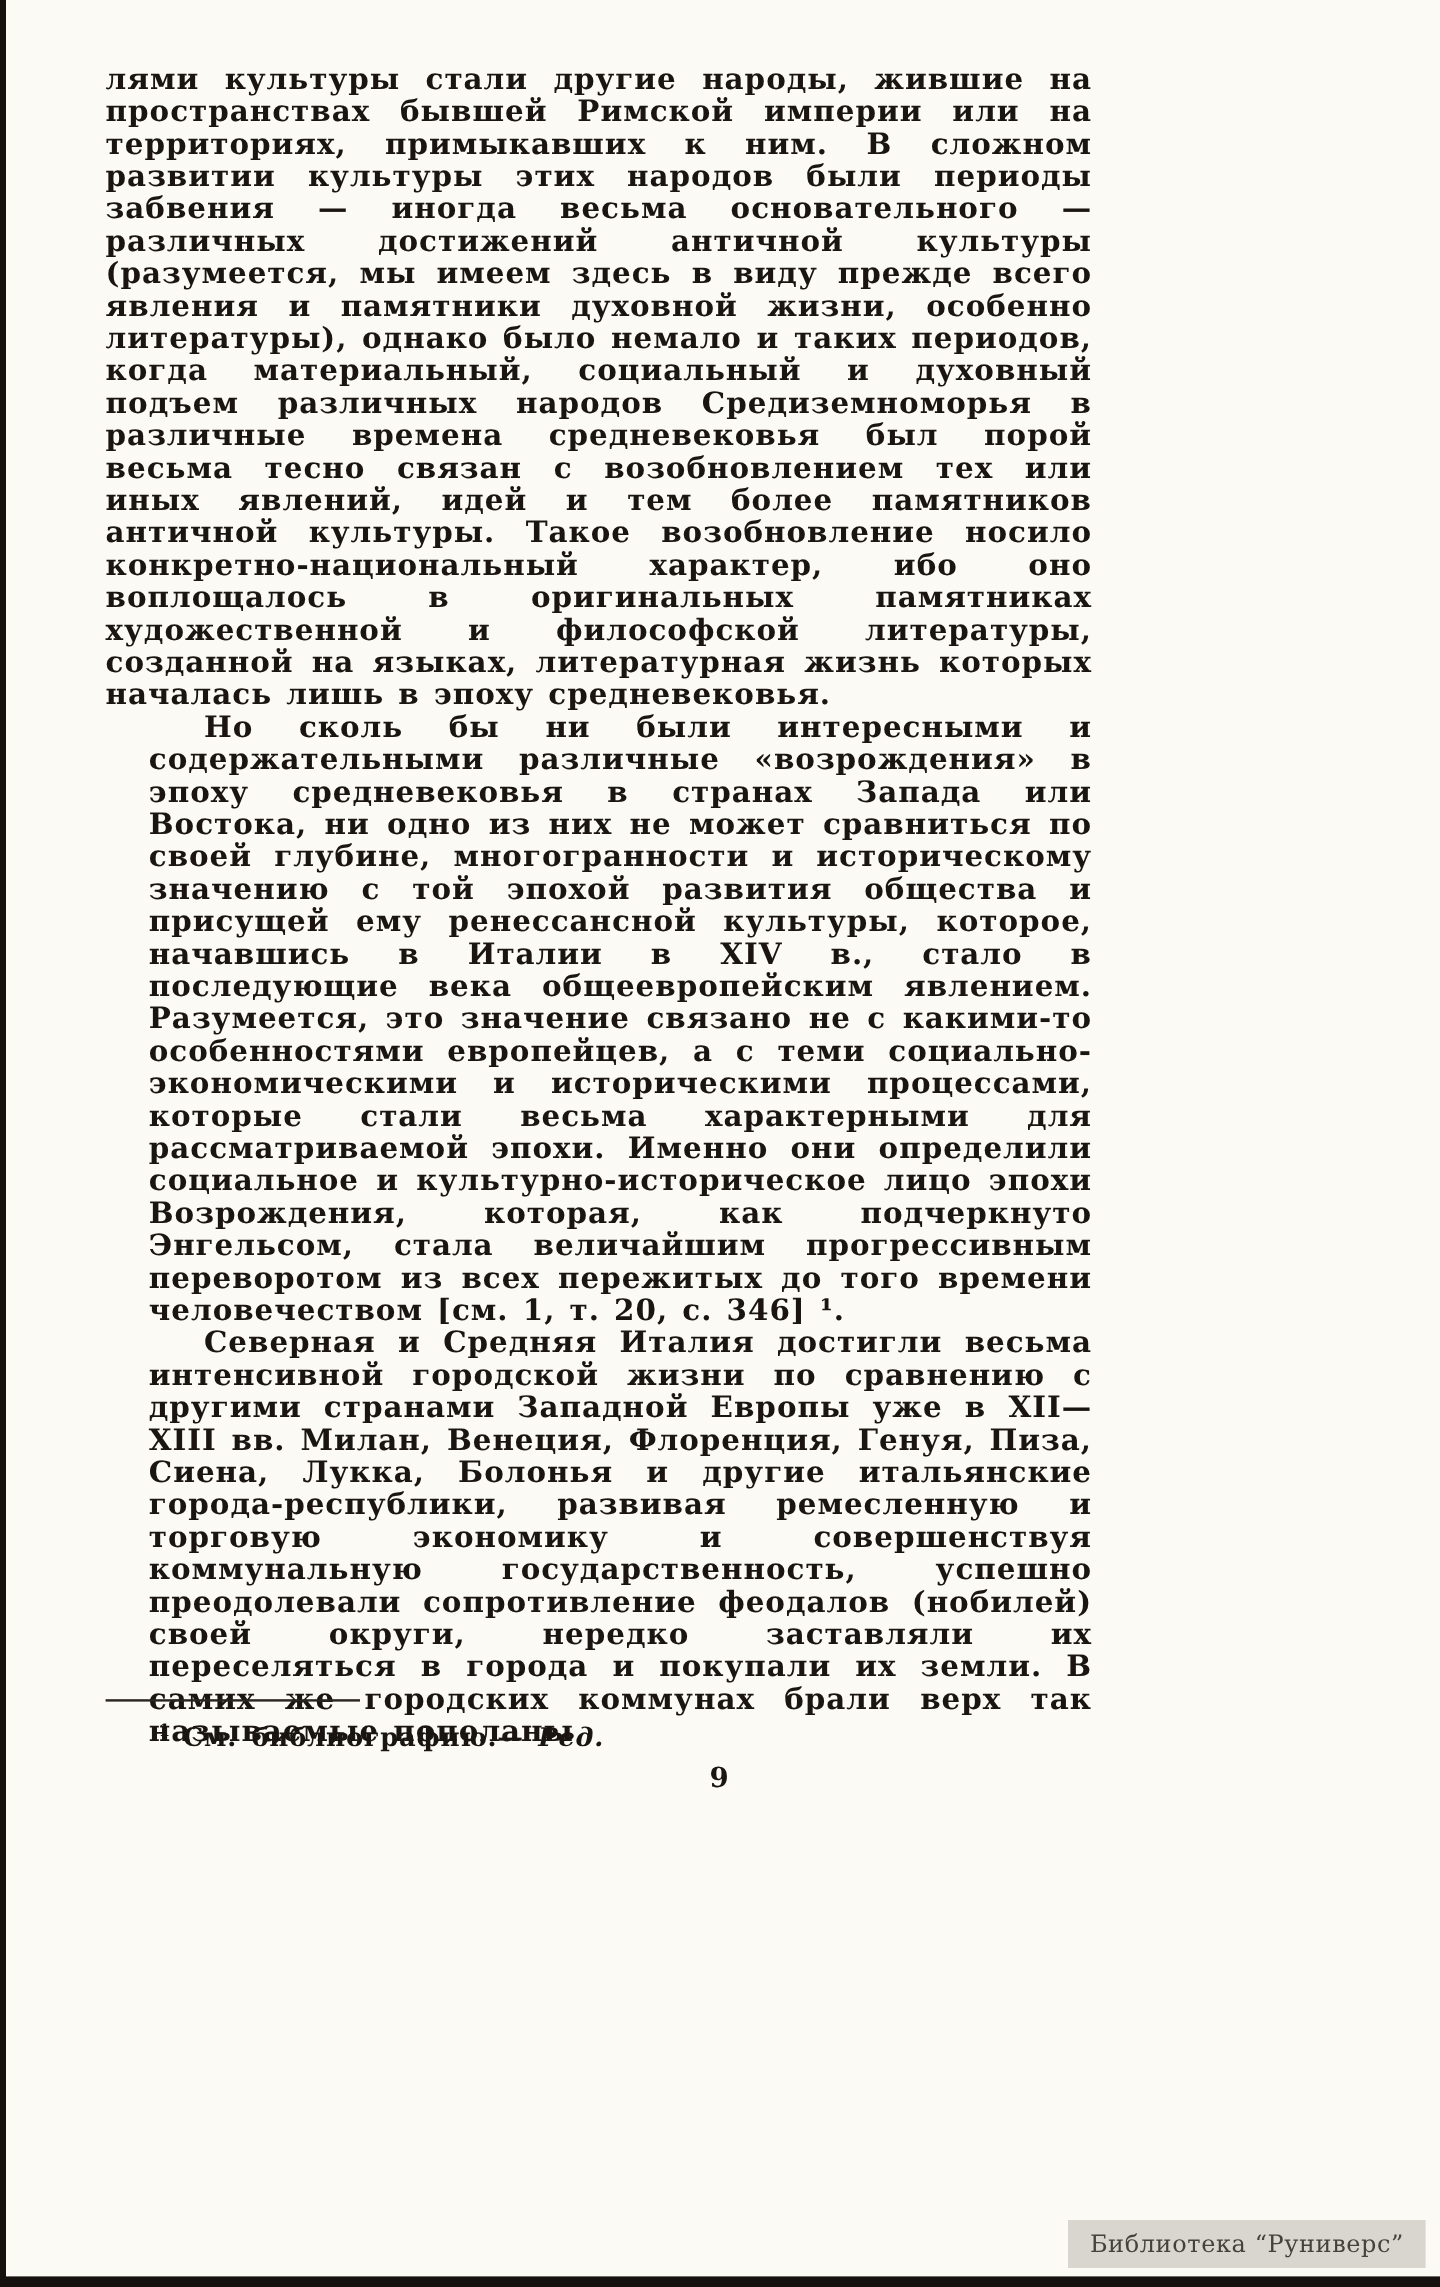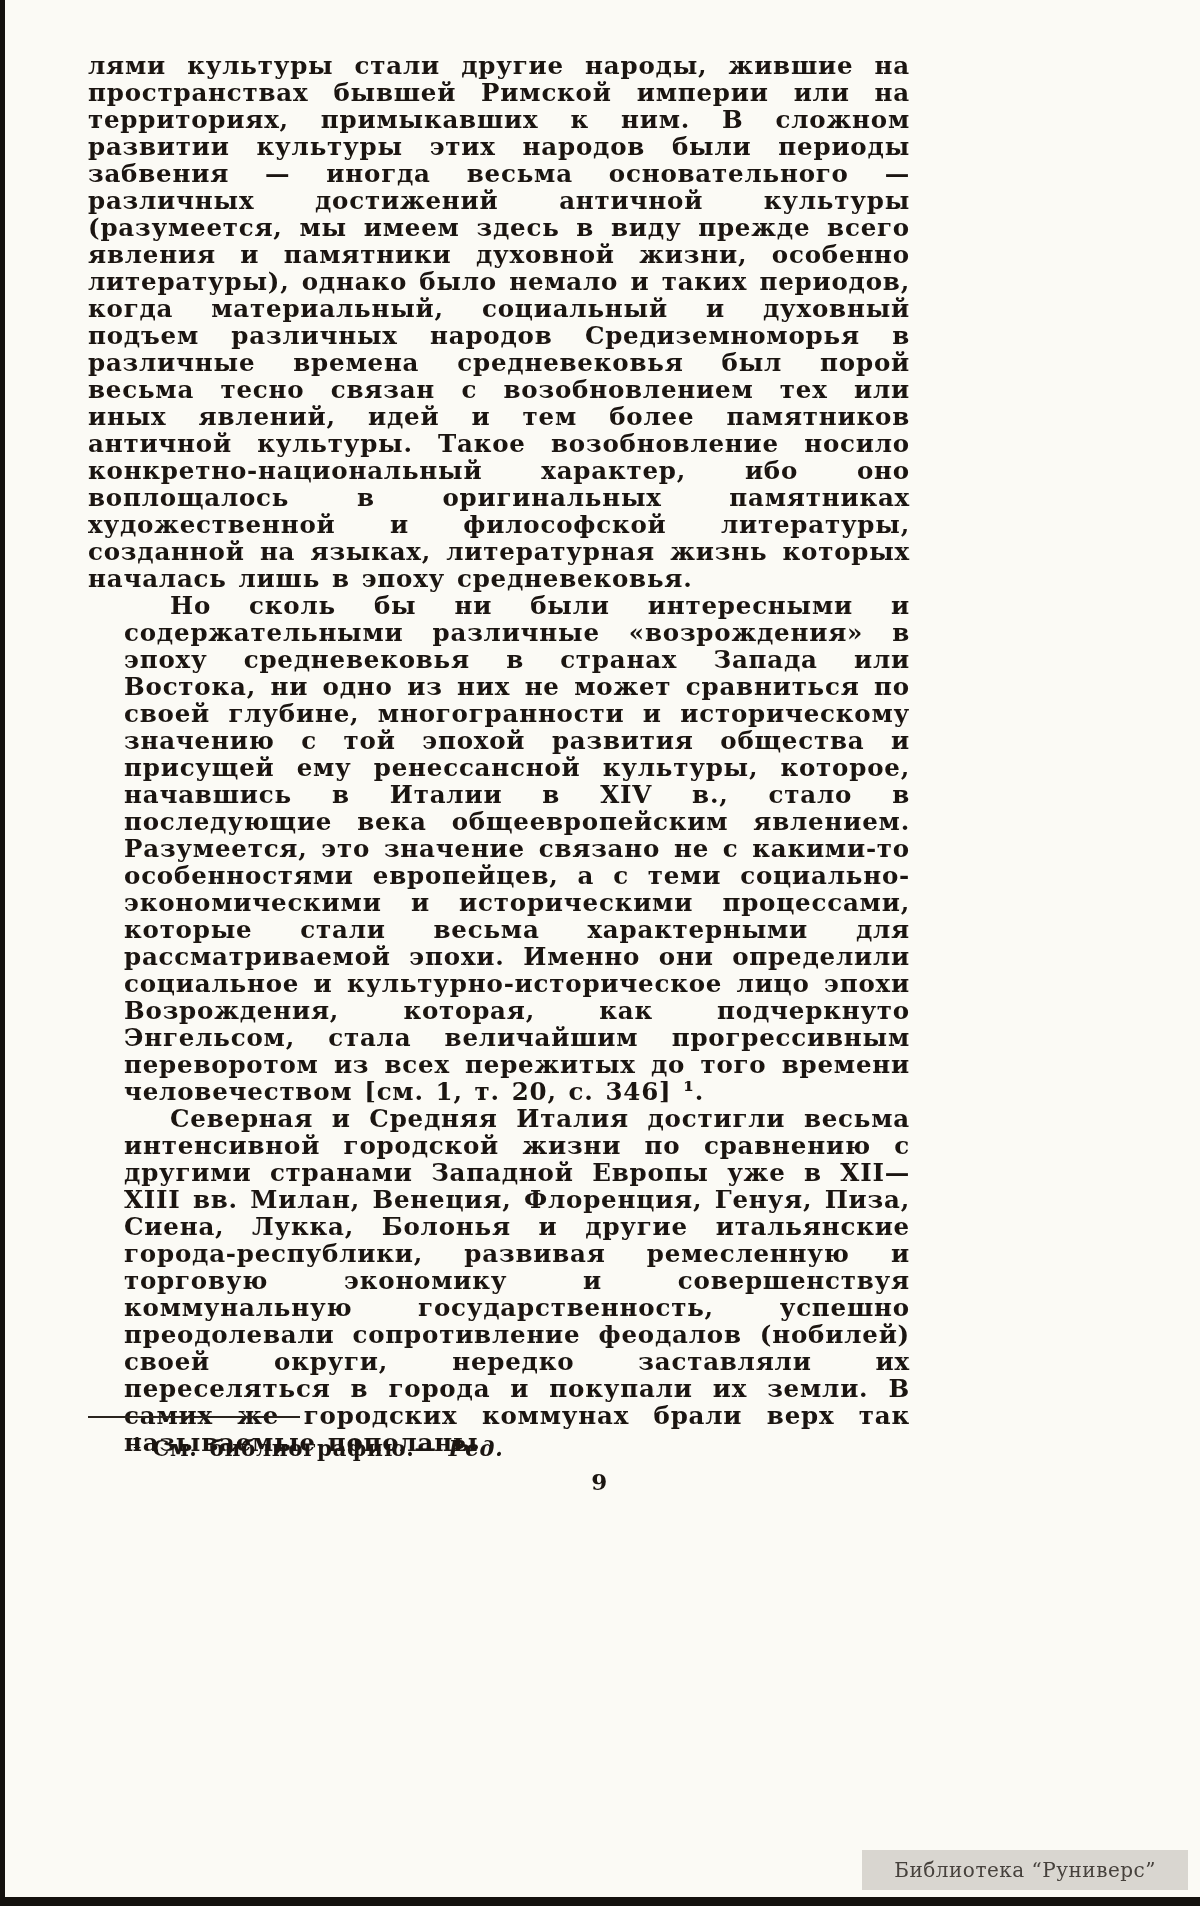--- a/index.html
+++ b/index.html
@@ -91,21 +91,21 @@
   
   .watermark {
     position: absolute;
     right: 12px;
     bottom: 16px;
     background: #d9d6d0;
     color: #46413c;
     font-size: 20px;
     font-weight: 500;
     letter-spacing: 0.5px;
-    padding: 8px 32px;
+    padding: 8px 18px;
   }
 </style>
 </head>
 <body>
 
 <div class="page">
 
   <div class="scan-edge-left"></div>
   <div class="scan-edge-bottom"></div>
 

